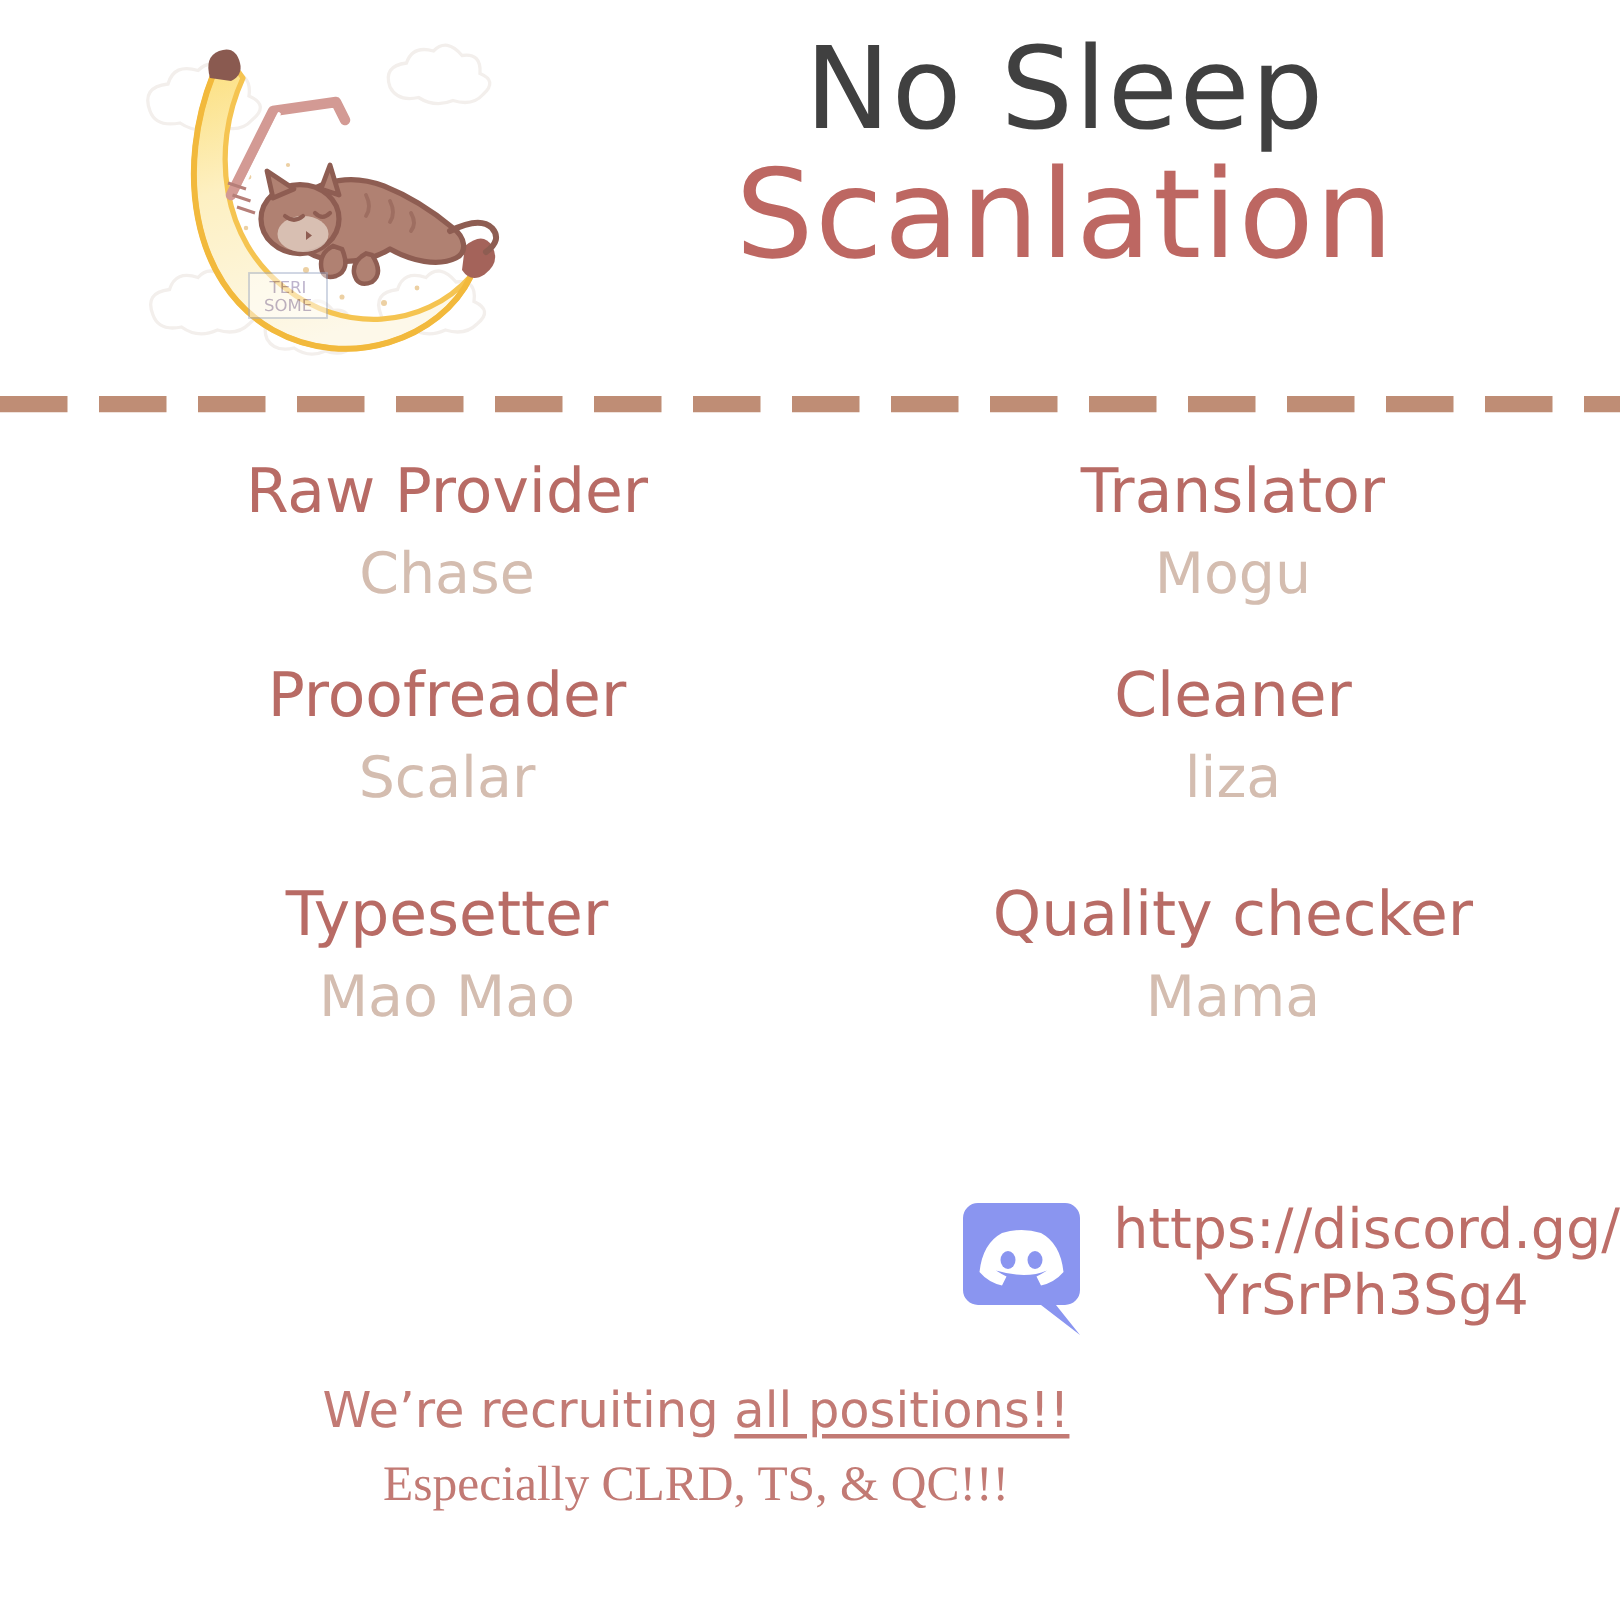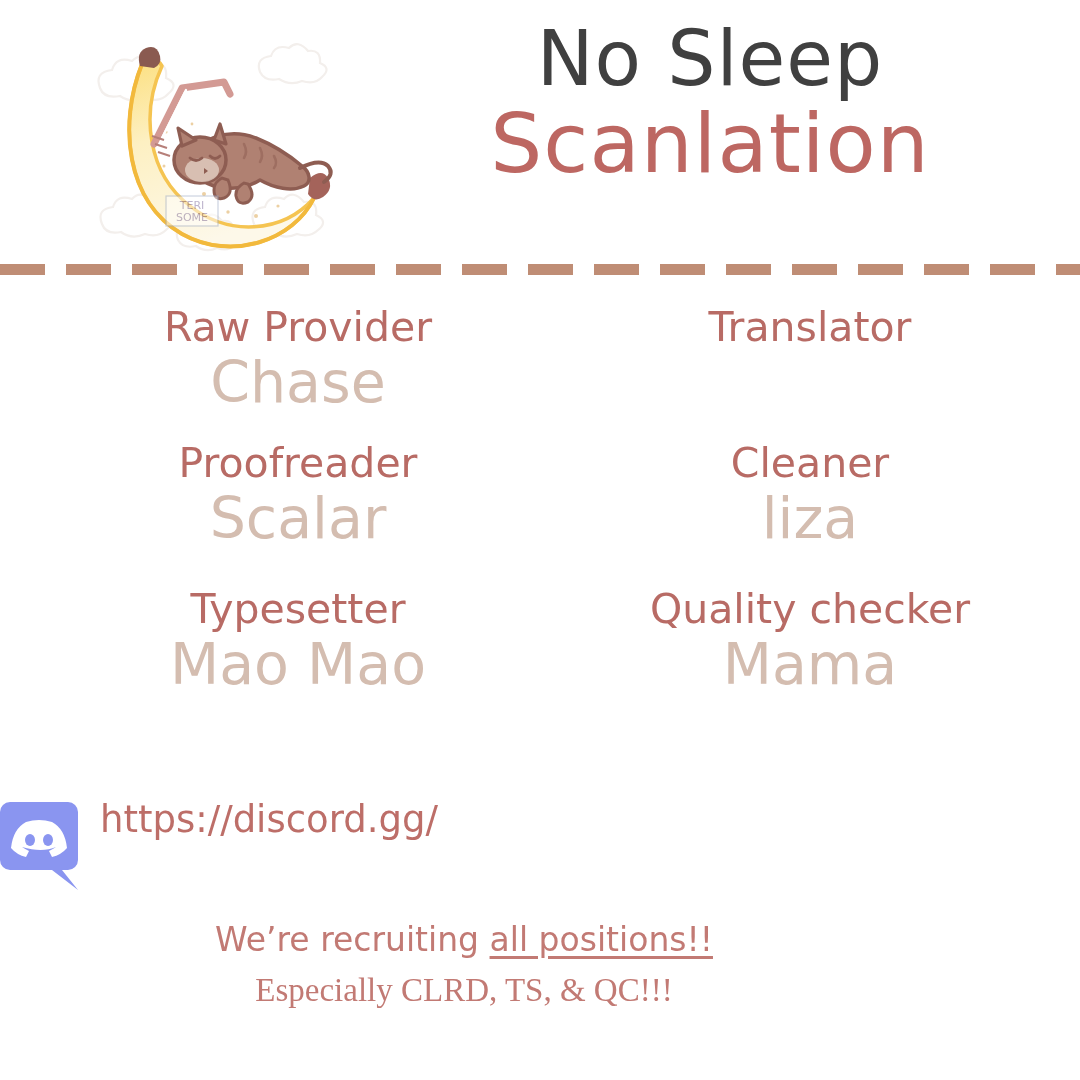--- a/index.html
+++ b/index.html
@@ -19,21 +19,21 @@
   .header {
     position: absolute;
     top: 0; left: 0;
     width: 1080px;
     height: 258px;
   }
 
   .logo {
     position: absolute;
     left: 78px;
-    top: 28px;
+    top: 14px;
     width: 286px;
     height: 240px;
   }
   .logo svg { display: block; width: 100%; height: 100%; }
 
   .title-block {
     position: absolute;
     left: 360px;
     top: 18px;
     width: 700px;
@@ -84,52 +84,52 @@
     top: 302px;
     width: 948px;
     height: 460px;
   }
   .credit-group {
     position: absolute;
     width: 500px;
     text-align: center;
   }
   .col-left  { left: 48px;  }
-  .col-right { left: 560px; }
+  .col-right { left: 572px; }
 
   .row-1 { top: 0px;   }
   .row-2 { top: 136px; }
   .row-3 { top: 282px; }
 
   .role {
     font-family: "DejaVu Sans", sans-serif;
     font-size: 41px;
     line-height: 50px;
     font-weight: 400;
     color: #b86b65;
     white-space: nowrap;
   }
   .person {
     font-family: "DejaVu Sans", sans-serif;
-    font-size: 57px;
+    font-size: 38px;
     line-height: 56px;
     font-weight: 400;
     color: #d4bdb0;
     white-space: nowrap;
     margin-top: 2px;
   }
 
   
   .discord {
     position: absolute;
     left: 0;
     top: 798px;
     width: 1080px;
     display: flex;
-    justify-content: flex-start;
+    justify-content: flex-end;
     align-items: flex-start;
     gap: 22px;
   }
   .discord-icon {
     width: 78px;
     height: 88px;
     flex: 0 0 78px;
     margin-top: 4px;
   }
   .discord-icon svg { display: block; width: 100%; height: 100%; }
@@ -303,20 +303,21 @@
     <div class="person">Mao Mao</div>
   </div>
 
   <div class="credit-group col-left row-2">
     <div class="role">Proofreader</div>
     <div class="person">Scalar</div>
   </div>
 
   <div class="credit-group col-right row-1">
     <div class="role">Translator</div>
+    <div class="person">Mogu</div>
   </div>
 
   <div class="credit-group col-right row-3">
     <div class="role">Quality checker</div>
     <div class="person">Mama</div>
   </div>
 
   <div class="credit-group col-right row-2">
     <div class="role">Cleaner</div>
     <div class="person">liza</div>
@@ -333,20 +334,21 @@
                  q-14 6 -34 0 q3 2 7 4 l-3 6 q-9 -2 -15 -9 q2 -19 15 -26 Z"></path>
       </g>
       <g fill="#8a95f0">
         <ellipse cx="30" cy="38" rx="5" ry="6"></ellipse>
         <ellipse cx="48" cy="38" rx="5" ry="6"></ellipse>
       </g>
     </svg>
   </div>
   <div class="discord-url">
     <span class="u1">https://discord.gg/</span>
+    <span class="u2">YrSrPh3Sg4</span>
   </div>
 </div>
 
 <div class="recruit">
   <div class="recruit-line1">
     <span>We’re recruiting </span><span class="emph">all positions!!</span>
   </div>
   <div class="recruit-line2">Especially CLRD, TS, &amp; QC!!!</div>
 </div>
 

